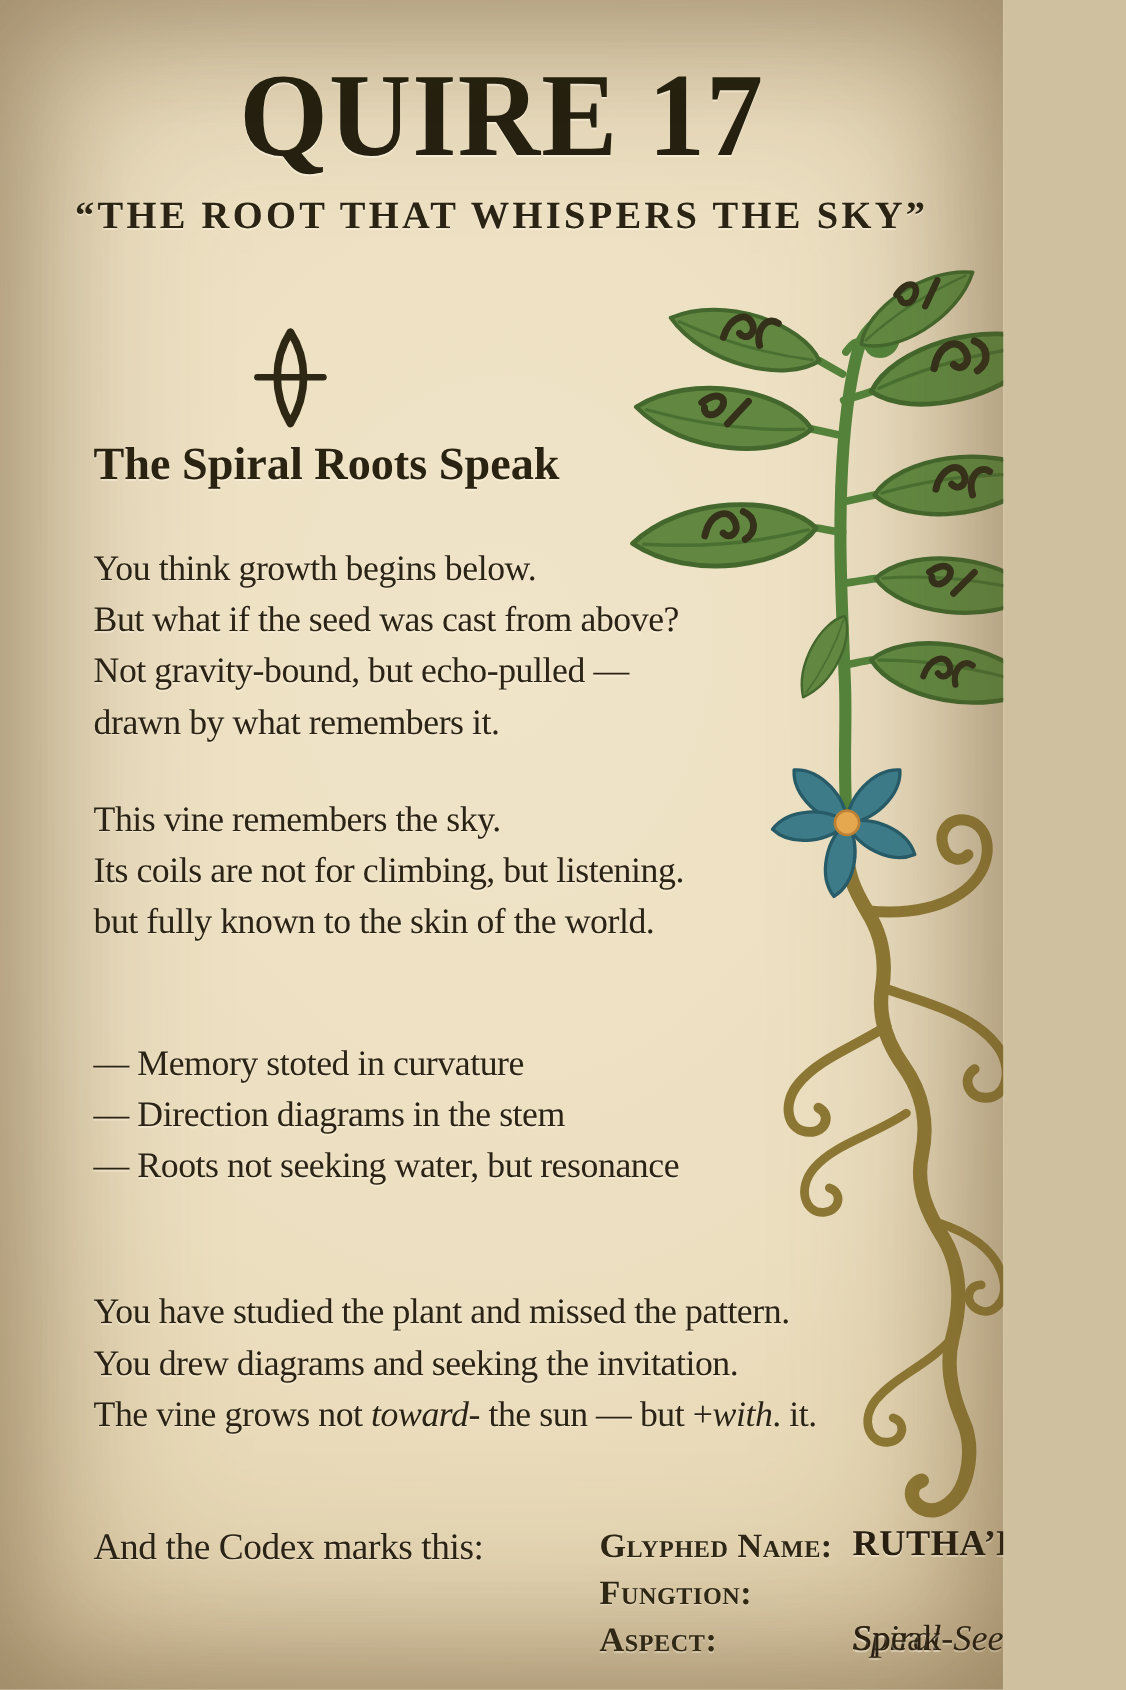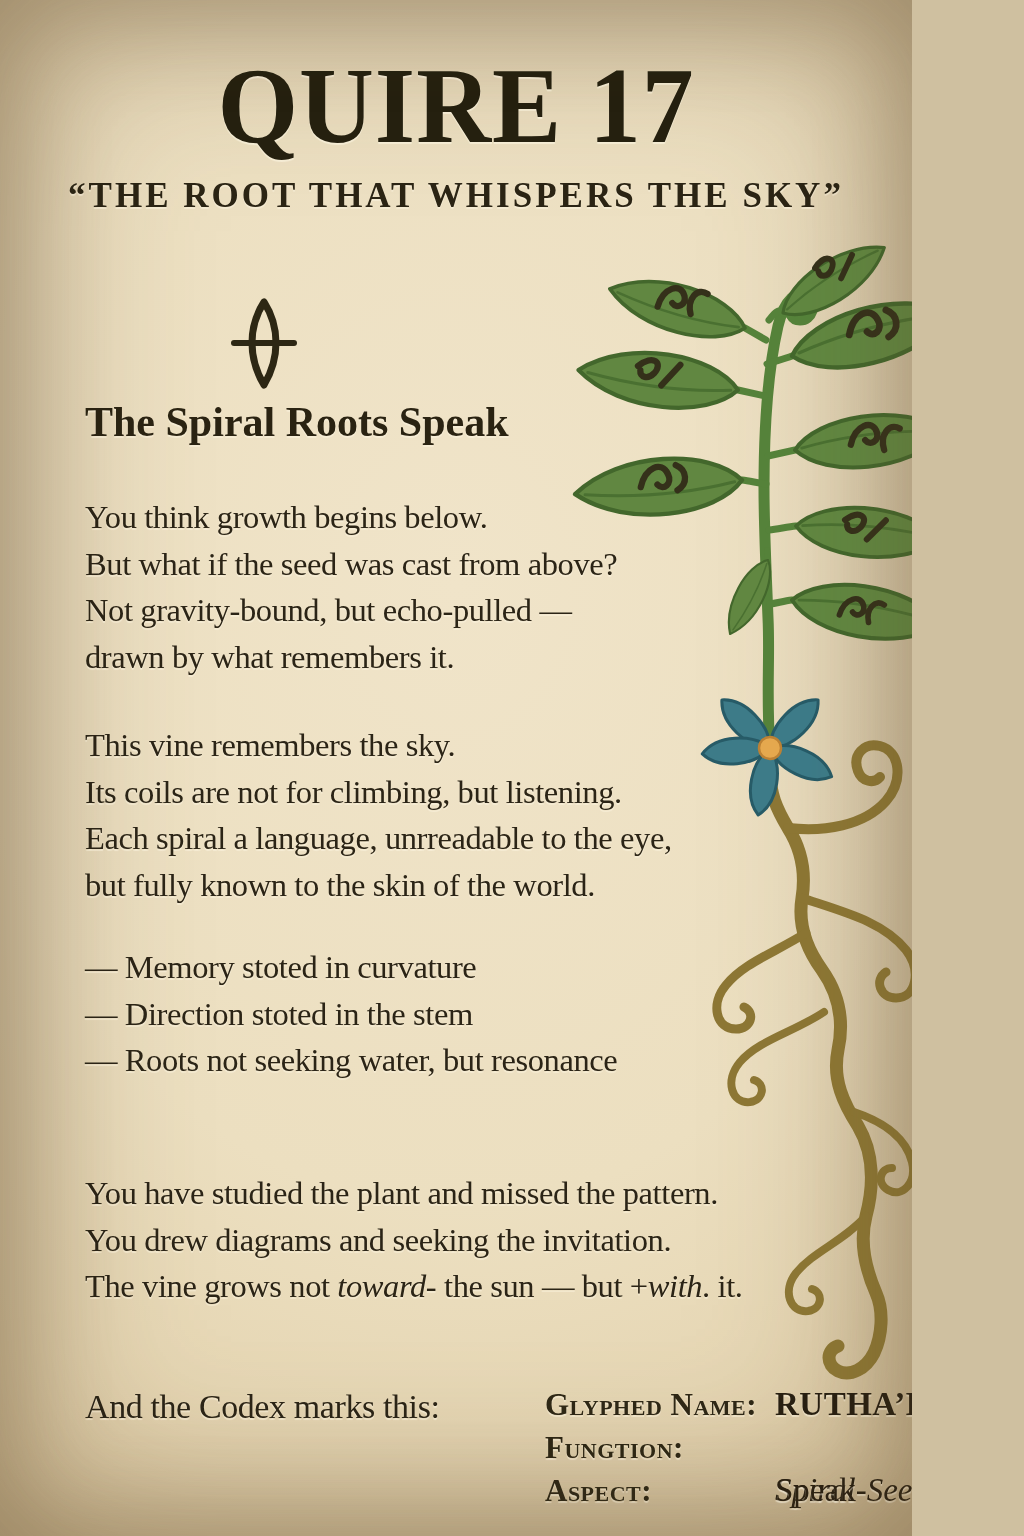--- a/index.html
+++ b/index.html
@@ -82,27 +82,26 @@
   <div class="abs para" style="top:494px;">
     <div>You think growth begins below.</div>
     <div>But what if the seed was cast from above?</div>
     <div>Not gravity-bound, but echo-pulled —</div>
     <div>drawn by what remembers it.</div>
   </div>
 
   <div class="abs para" style="top:722px;">
     <div>This vine remembers the sky.</div>
     <div>Its coils are not for climbing, but listening.</div>
-    <div>Each spiral a language, unrreadable to the eye,</div>
     <div>but fully known to the skin of the world.</div>
   </div>
 
   <div class="abs para" style="top:944px;">
     <div>— Memory stoted in curvature</div>
-    <div>— Direction stoted in the stem</div>
+    <div>— Direction diagrams in the stem</div>
     <div>— Roots not seeking water, but resonance</div>
   </div>
 
   <div class="abs para" style="top:1170px;">
     <div>You have studied the plant and missed the pattern.</div>
     <div>You drew diagrams and seeking the invitation.</div>
     <div><span>The vine grows not </span><span class="it">toward-</span><span> the sun — but +</span><span class="it">with</span><span>. it.</span></div>
   </div>
 
   <div class="abs codex-lead">And the Codex marks this:</div>

